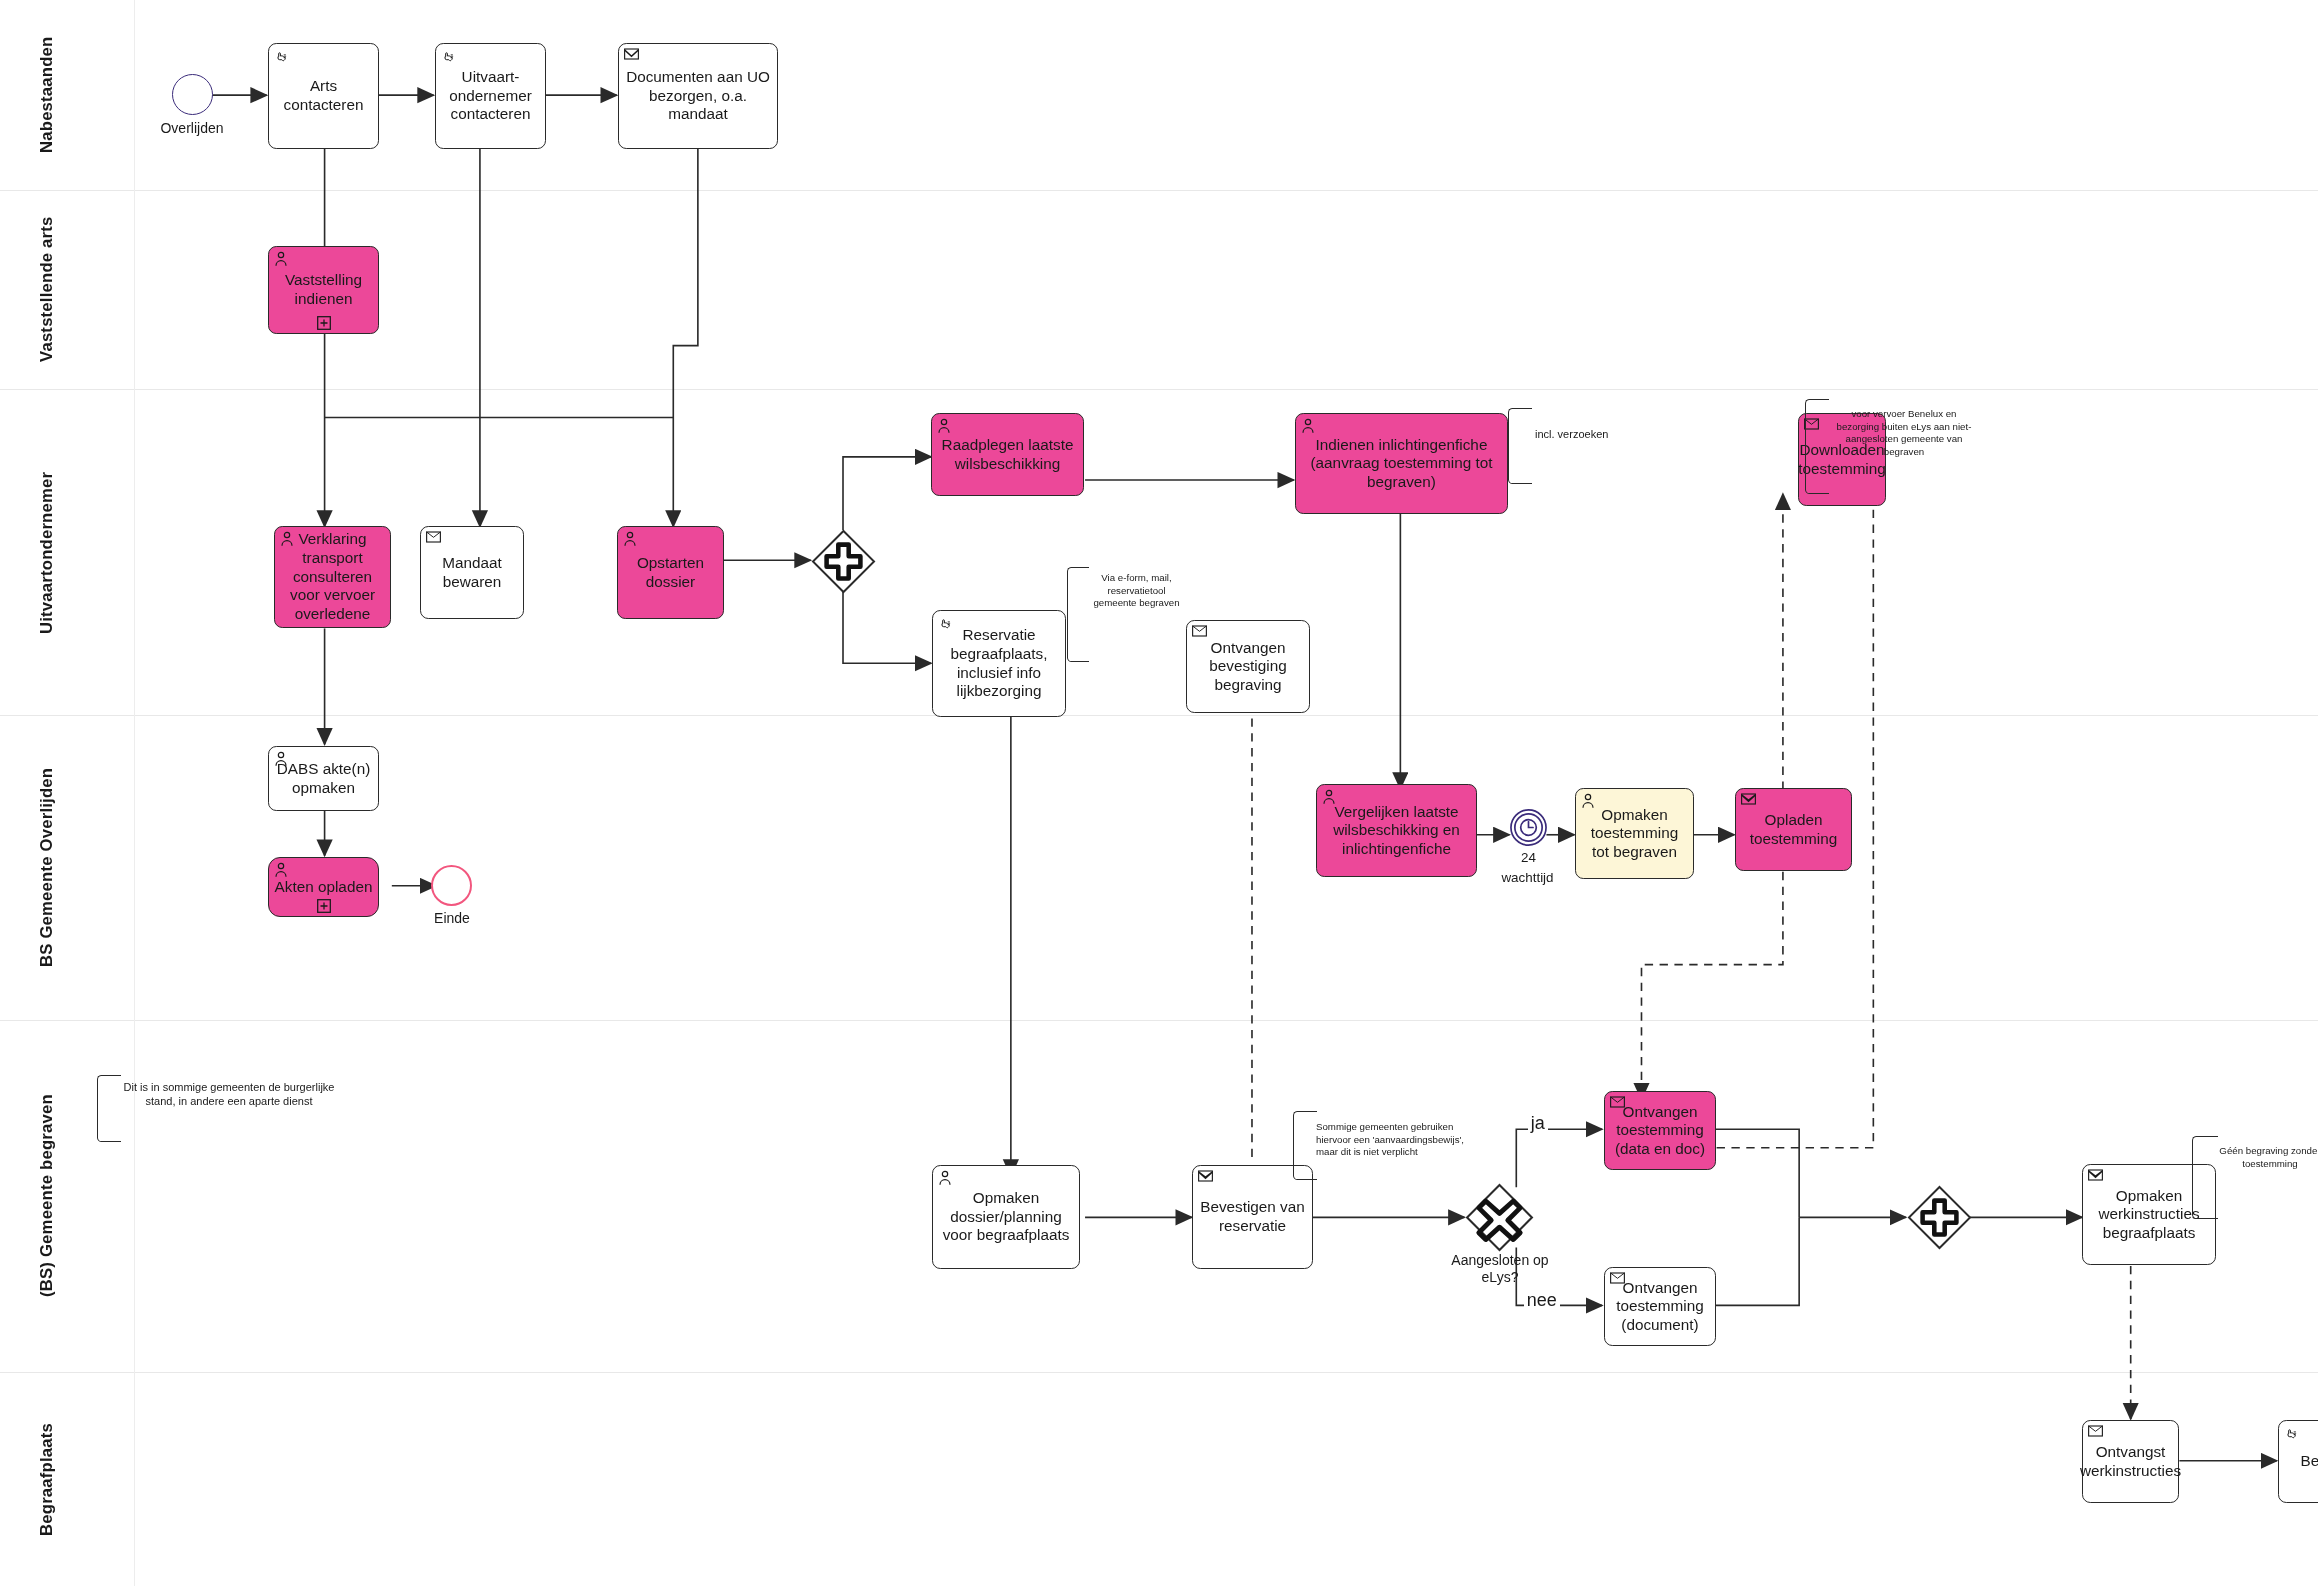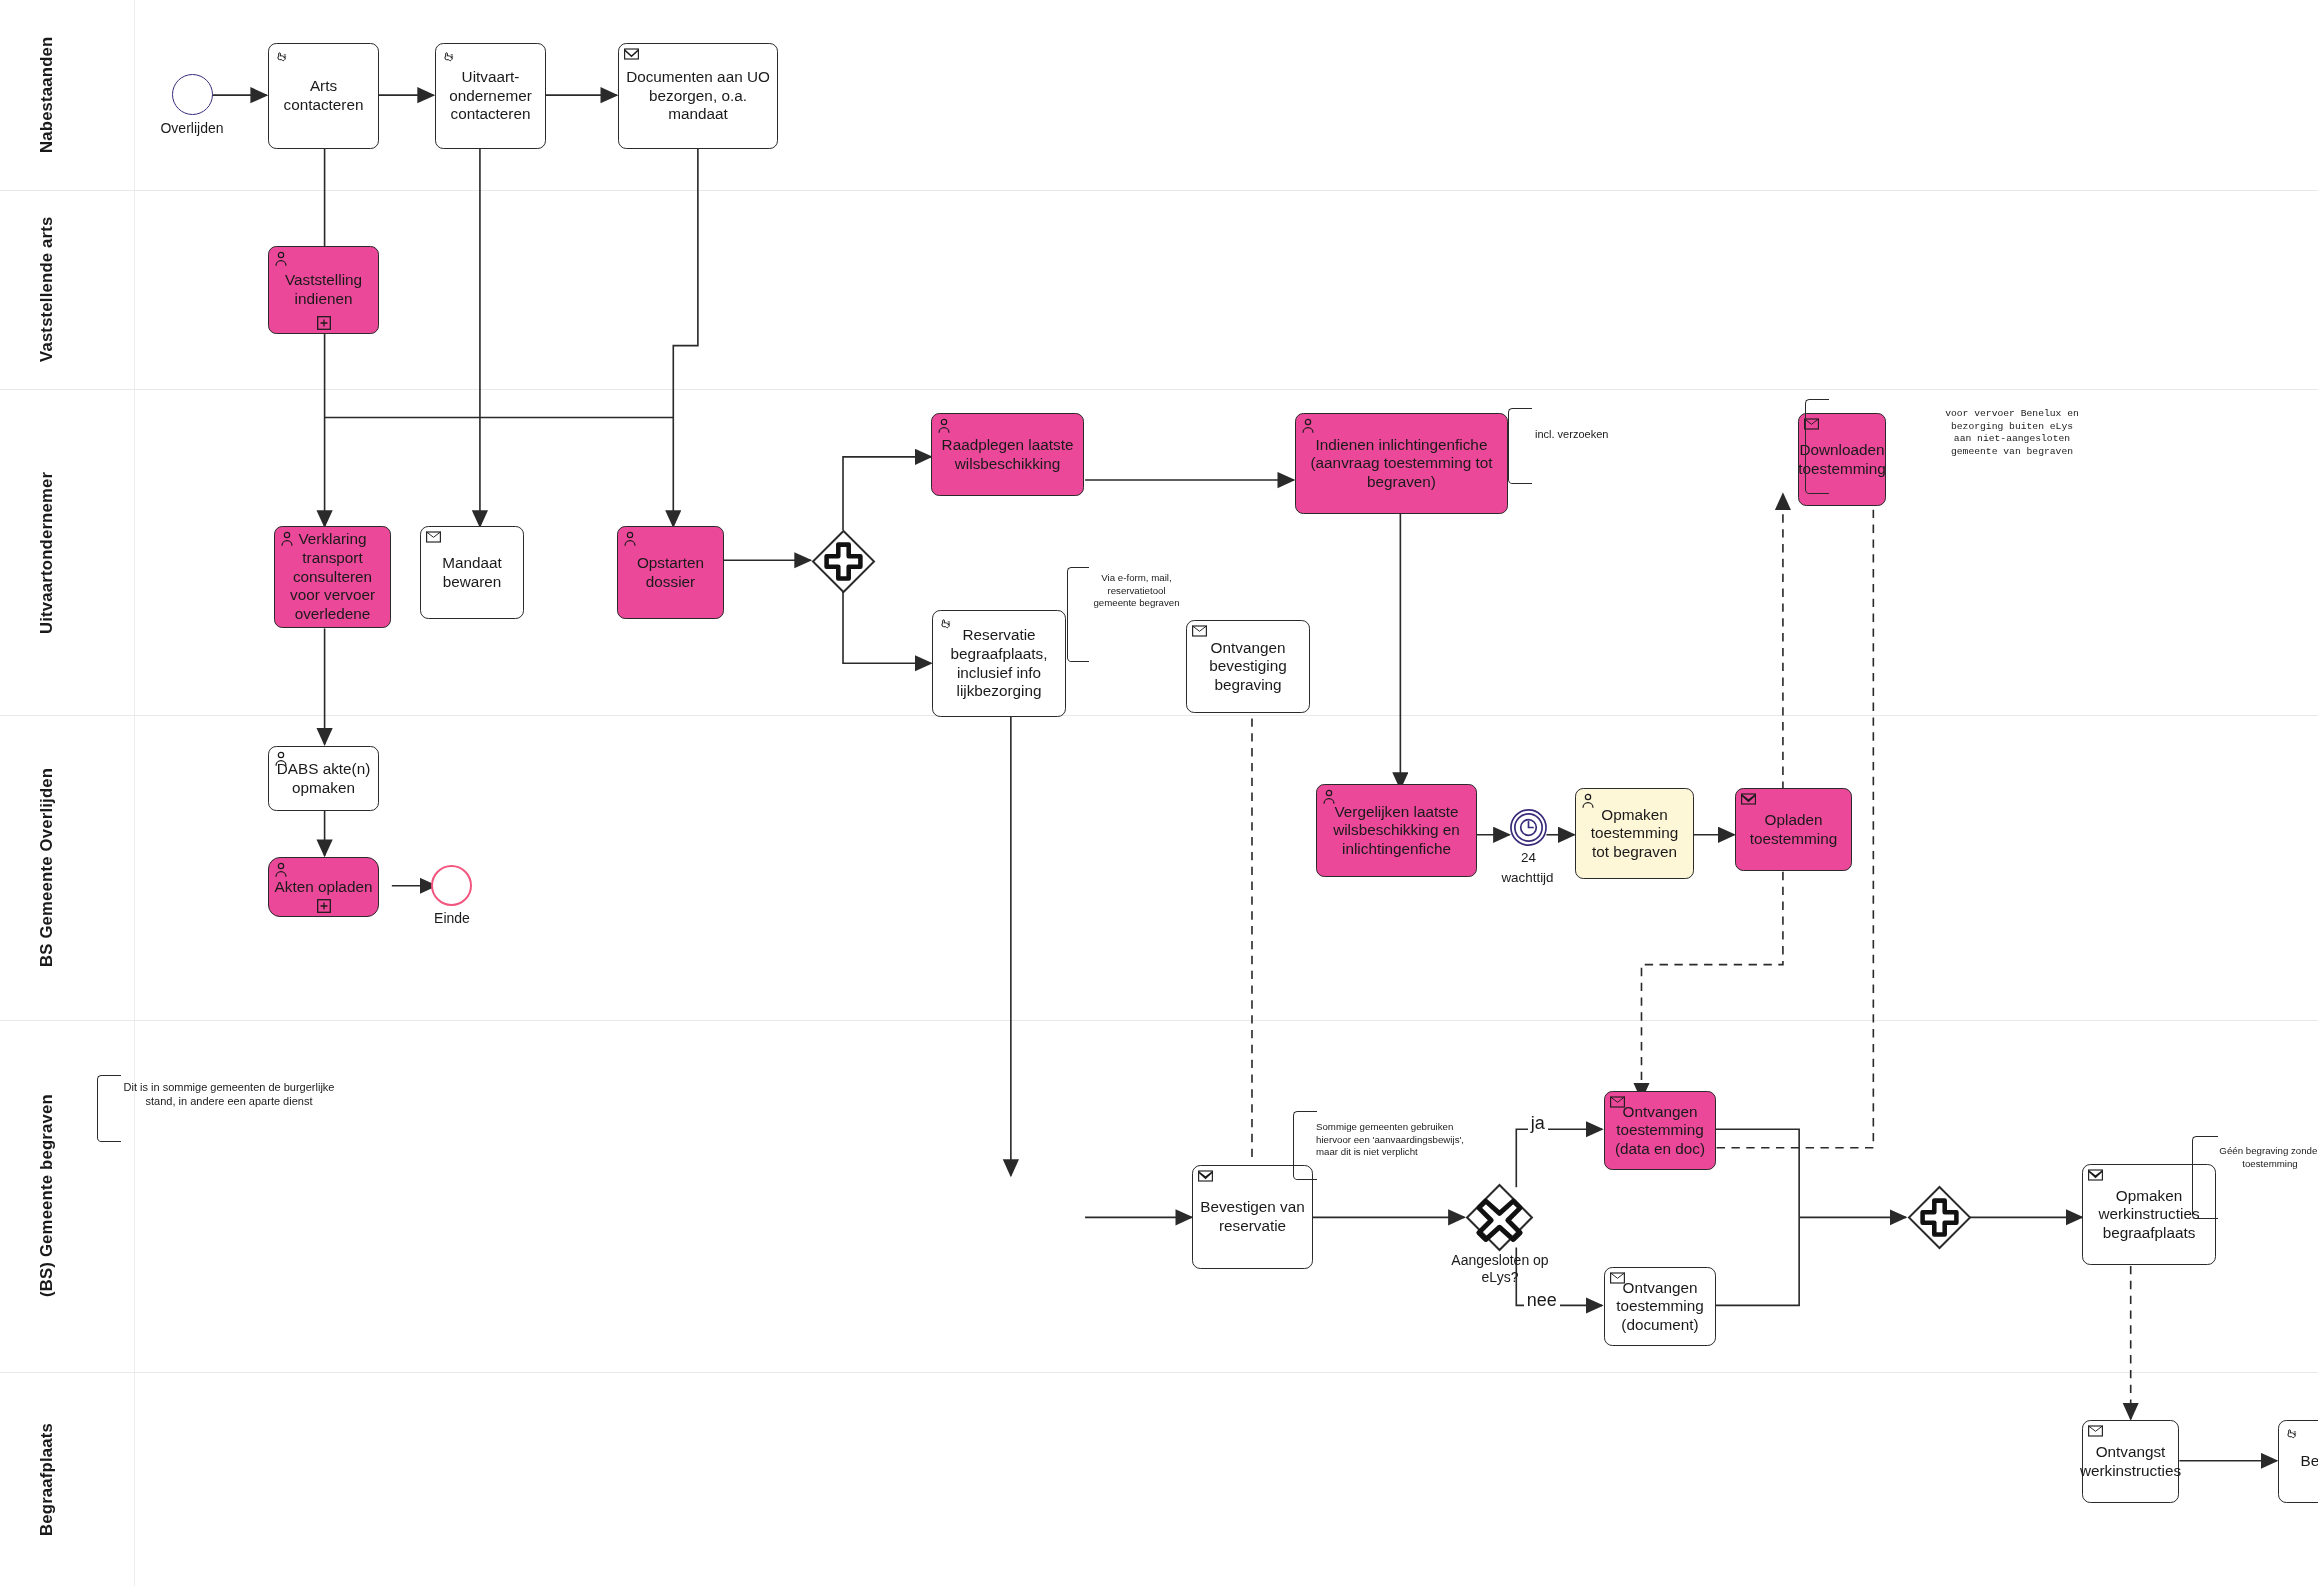--- a/index.html
+++ b/index.html
@@ -331,20 +331,29 @@
   <div class="task yellow" style="left:1735px;top:788px;width:117px;height:83px;">
     <span class="marker">
         <svg width="15" height="12" viewBox="0 0 24 18">
           <rect x="1" y="1" width="22" height="16" fill="none" stroke="#1a1a1a" stroke-width="1.8"></rect>
           <path d="M1 1 L12 9.5 L23 1 L23 4 L12 14 L1 4 Z" fill="#1a1a1a"></path>
         </svg>
       </span>
     <span>Opladen toestemming</span>
   </div>
 
+  <div class="task" style="left:932px;top:1165px;width:148px;height:104px;">
+    <span class="marker">
+        <svg width="14" height="16" viewBox="0 0 20 24">
+          <circle cx="10" cy="6" r="4" fill="none" stroke="#1a1a1a" stroke-width="1.8"></circle>
+          <path d="M2.5 22c0-4.4 3.4-7.5 7.5-7.5s7.5 3.1 7.5 7.5" fill="none" stroke="#1a1a1a" stroke-width="1.8"></path>
+        </svg>
+      </span>
+    <span>Opmaken dossier/planning voor begraafplaats</span>
+  </div>
 
   <div class="task" style="left:1192px;top:1165px;width:121px;height:104px;">
     <span class="marker">
         <svg width="15" height="12" viewBox="0 0 24 18">
           <rect x="1" y="1" width="22" height="16" fill="none" stroke="#1a1a1a" stroke-width="1.8"></rect>
           <path d="M1 1 L12 9.5 L23 1 L23 4 L12 14 L1 4 Z" fill="#1a1a1a"></path>
         </svg>
       </span>
     <span>Bevestigen van reservatie</span>
   </div>
@@ -432,21 +441,21 @@
   <div class="timer-label" style="left:1489px;top:850px;width:79px;">24</div>
   <div class="timer-label" style="left:1479px;top:870px;width:97px;">wachttijd</div>
 
   <div class="flow-label" style="left:1528px;top:1113px;">ja</div>
   <div class="flow-label" style="left:1524px;top:1290px;">nee</div>
 
   <div class="annot-bracket" style="left:1508px;top:408px;width:23px;height:74px;"></div>
   <div class="annot" style="left:1535px;top:427px;width:111px;text-align:left;">incl. verzoeken</div>
 
   <div class="annot-bracket" style="left:1805px;top:399px;width:23px;height:93px;"></div>
-  <div class="annot small" style="left:1940px;top:408px;width:144px;font-family:Liberation Mono, monospace;">voor vervoer Benelux en bezorging buiten eLys aan niet-aangesloten gemeente van begraven</div>
+  <div class="annot small" style="left:1832px;top:408px;width:144px;">voor vervoer Benelux en bezorging buiten eLys aan niet-aangesloten gemeente van begraven</div>
 
   <div class="annot-bracket" style="left:1067px;top:567px;width:21.3px;height:93px;"></div>
   <div class="annot small" style="left:1090px;top:572px;width:93px;">Via e-form, mail, reservatietool gemeente begraven</div>
 
   <div class="annot-bracket" style="left:97px;top:1075px;width:23px;height:65px;"></div>
   <div class="annot" style="left:120px;top:1080px;width:218px;">Dit is in sommige gemeenten de burgerlijke stand, in andere een aparte dienst</div>
 
   <div class="annot-bracket" style="left:1293px;top:1111px;width:23px;height:67px;"></div>
   <div class="annot small" style="left:1316px;top:1121px;width:153px;text-align:left;">Sommige gemeenten gebruiken hiervoor een 'aanvaardingsbewijs', maar dit is niet verplicht</div>
 

